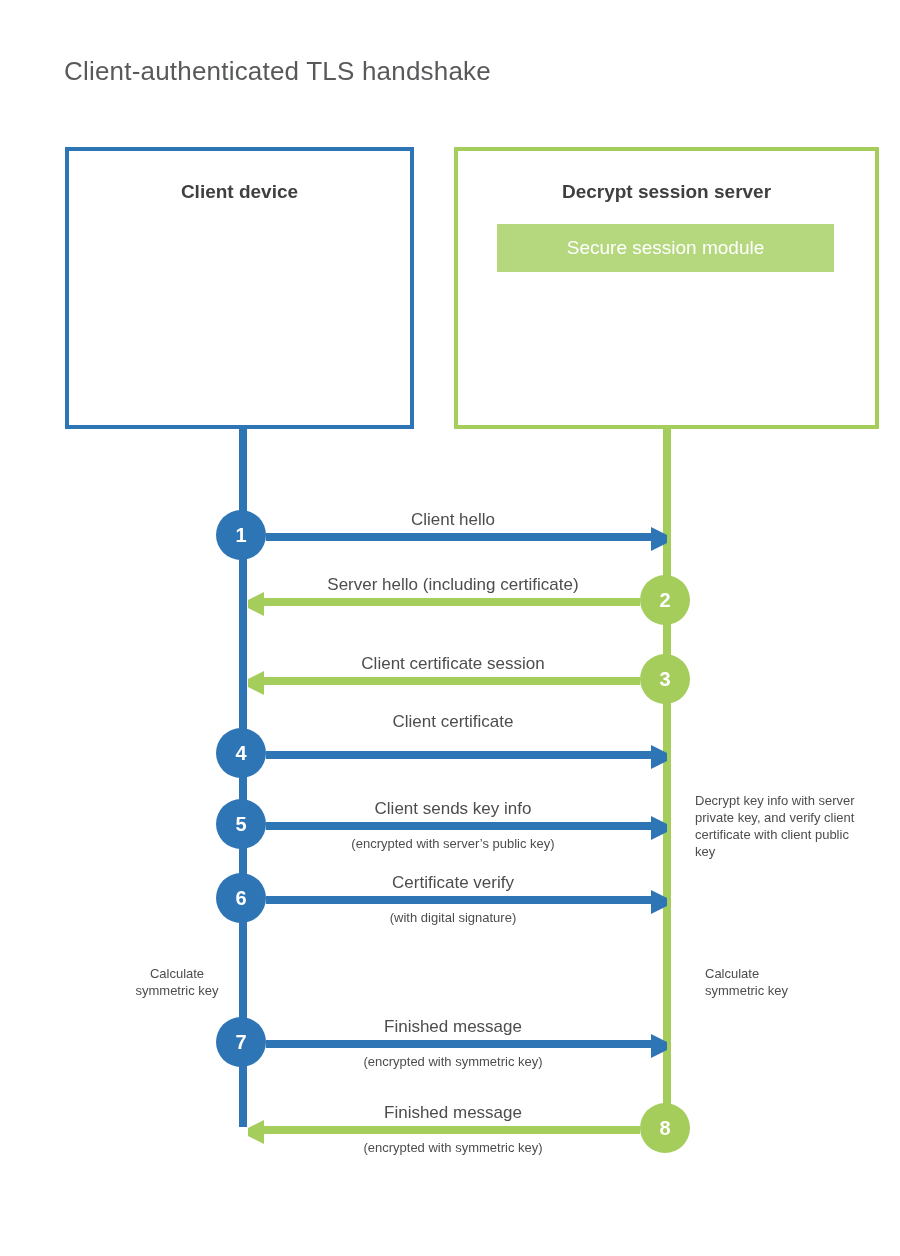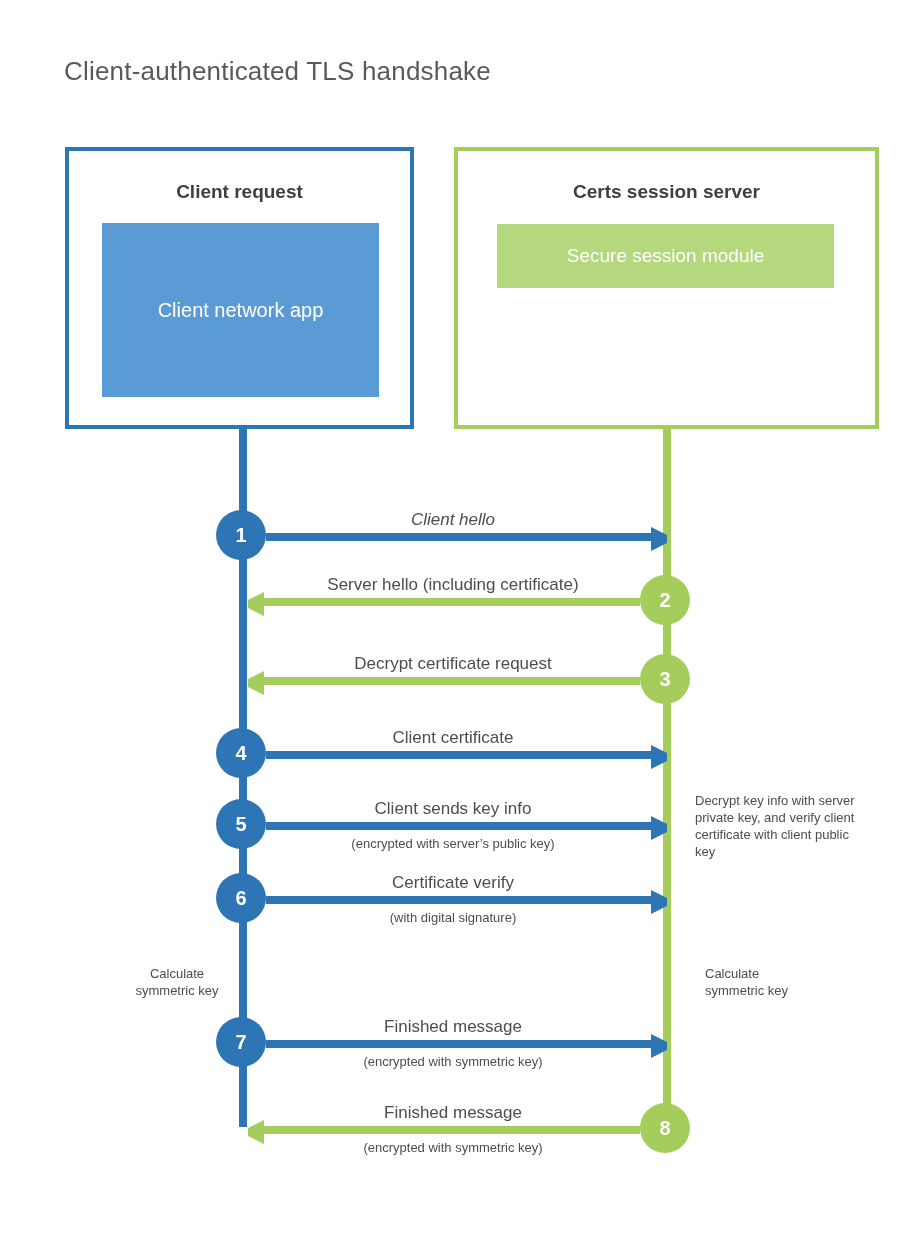--- a/index.html
+++ b/index.html
@@ -34,21 +34,21 @@
     position:absolute;left:78px;top:199px;width:277px;height:174px;
     background:var(--light-blue);z-index:3;
     display:flex;align-items:center;justify-content:center;
   }
   .app-box span{
     display:block;width:190px;text-align:center;
     color:#fff;font-size:20px;line-height:28px;
   }
 
   .server-bar{
-    position:absolute;left:473px;width:337px;height:64px;
+    position:absolute;left:473px;width:337px;height:48px;
     background:var(--light-green);z-index:3;
     display:flex;align-items:center;justify-content:center;
     color:#fff;font-size:19px;
   }
   .server-bar.m0{top:200px;}
   .server-bar.m1{top:263px;}
   .server-bar.m2{top:325px;}
 
   .lifeline{position:absolute;width:4px;z-index:1;}
   .lifeline.client-line{left:215px;top:403px;height:700px;background:var(--blue);}
@@ -88,51 +88,48 @@
   .side-note.calc-right{left:677px;top:937px;width:110px;text-align:left;}
 </style>
 </head>
 <body>
 
 <div class="canvas">
 
   <div class="page-title">Client-authenticated TLS handshake</div>
 
   <div class="actor-box client">
-    <div class="actor-title">Client request</div>
-  </div>
-  <div class="app-box">
-    <span>Client network app</span>
+    <div class="actor-title">Client device</div>
   </div>
 
   <div class="actor-box server">
-    <div class="actor-title">Certs session server</div>
+    <div class="actor-title">Decrypt session server</div>
   </div>
   <div class="server-bar m0">Secure session module</div>
 
   <div class="lifeline client-line"></div>
   <div class="lifeline server-line"></div>
 
   <div id="steps-layer">
       <div class="step-circle client" style="left: 192px; top: 486px;">1</div>
       <div class="arrow-line client" style="left: 242px; top: 509px; width: 385px;"></div>
       <div class="arrow-head right" style="left: 627px; top: 503px;"></div>
-      <div class="msg-label" style="top: 482px; font-style: italic;">Client hello</div>
+      <div class="msg-label" style="top: 482px;">Client hello</div>
       <div class="step-circle server" style="left: 616px; top: 551px;">2</div>
       <div class="arrow-line server" style="left: 232px; top: 574px; width: 384px;"></div>
       <div class="arrow-head left" style="left: 216px; top: 568px;"></div>
       <div class="msg-label" style="top: 547px;">Server hello (including certificate)</div>
       <div class="step-circle server" style="left: 616px; top: 630px;">3</div>
       <div class="arrow-line server" style="left: 232px; top: 653px; width: 384px;"></div>
       <div class="arrow-head left" style="left: 216px; top: 647px;"></div>
-      <div class="msg-label" style="top: 626px;">Decrypt certificate request</div>
+      <div class="msg-label" style="top: 626px;">Client certificate session</div>
       <div class="step-circle client" style="left: 192px; top: 704px;">4</div>
       <div class="arrow-line client" style="left: 242px; top: 727px; width: 385px;"></div>
       <div class="arrow-head right" style="left: 627px; top: 721px;"></div>
-      <div class="msg-label" style="top: 700px;">Client certificate</div>
+      <div class="msg-label" style="top: 684px;">Client certificate</div>
       <div class="step-circle client" style="left: 192px; top: 775px;">5</div>
       <div class="arrow-line client" style="left: 242px; top: 798px; width: 385px;"></div>
       <div class="arrow-head right" style="left: 627px; top: 792px;"></div>
       <div class="msg-label" style="top: 771px;">Client sends key info</div>
       <div class="msg-sub" style="top: 808px;">(encrypted with server’s public key)</div>
       <div class="step-circle client" style="left: 192px; top: 849px;">6</div>
       <div class="arrow-line client" style="left: 242px; top: 872px; width: 385px;"></div>
       <div class="arrow-head right" style="left: 627px; top: 866px;"></div>
       <div class="msg-label" style="top: 845px;">Certificate verify</div>
       <div class="msg-sub" style="top: 882px;">(with digital signature)</div>

